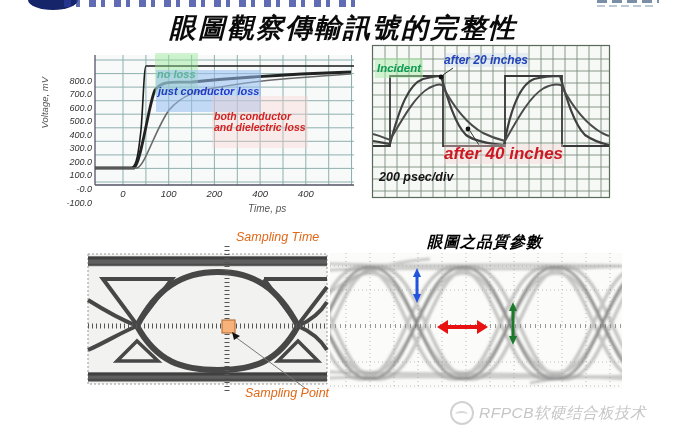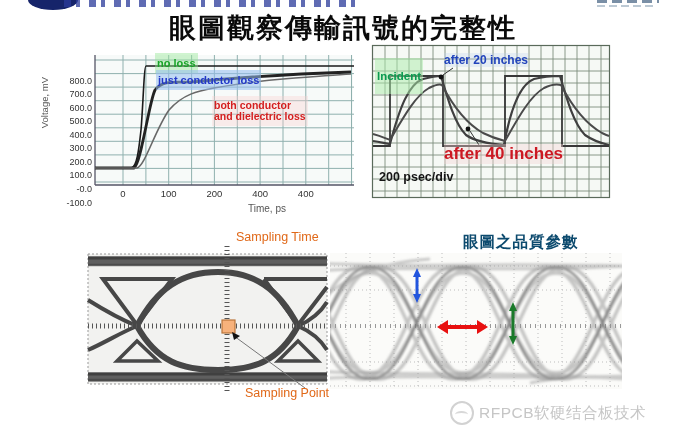--- a/index.html
+++ b/index.html
@@ -1,48 +1,48 @@
 <!DOCTYPE html>
 <html><head>
 <meta charset="utf-8">
 <style>
   html,body{margin:0;padding:0;}
   body{font-family:"Liberation Sans",sans-serif;}
-  #slide{position:relative;width:686px;height:426px;background:#ffffff;overflow:hidden;}
+  #slide{position:relative;width:686px;height:426px;background:#ffffff;overflow:hidden;font-style:italic;}
   .abs{position:absolute;}
   
   #logo-ellipse{left:28px;top:-10px;width:50px;height:20px;background:#16246a;border-radius:50%;}
   #top-fragments{left:64px;top:0;width:296px;height:7px;opacity:.75;
     background:repeating-linear-gradient(90deg,#2a3a9a 0 7px,transparent 7px 12px,#2a3a9a 12px 16px,transparent 16px 25px);}
   #tr-frag1{left:597px;top:0;width:62px;height:3px;
     background:repeating-linear-gradient(90deg,#7a8fa6 0 10px,transparent 10px 15px);}
   #tr-frag2{left:597px;top:5px;width:58px;height:2px;
     background:repeating-linear-gradient(90deg,#bcc9d4 0 8px,transparent 8px 12px);}
   
   #page-title{left:0;top:10px;width:100%;text-align:center;font-family:"DejaVu Serif",serif;
     font-weight:bold;font-size:27px;letter-spacing:2px;color:#0a0a0a;}
   #c1-ylabel{left:39px;top:77px;writing-mode:vertical-rl;transform:rotate(180deg);font-size:9.5px;color:#555;}
   #c1-yticks{left:58px;top:52px;width:34px;height:134px;margin-top:20px;}
   #c1-yticks span{position:absolute;right:0;font-size:9px;color:#333;}
   #c1-xticks{left:93px;top:188px;width:265px;height:11px;}
   #c1-xticks span{position:absolute;width:30px;text-align:center;font-size:9.5px;color:#333;}
   #c1-xlabel{left:248px;top:203px;font-size:10px;color:#555;}
-  .c1lab{font-weight:bold;white-space:nowrap;padding:4px 2px;}
+  .c1lab{font-weight:bold;white-space:nowrap;padding:15px 2px;}
   #lab-noloss{left:155px;top:53px;font-size:11px;color:#18a428;background:rgba(150,230,150,.45);}
   #lab-cond{left:156px;top:70px;font-size:11px;color:#2238c8;background:rgba(150,190,240,.55);}
   #lab-both{left:170px;top:96px;font-size:10.5px;line-height:11px;color:#d42020;background:rgba(250,205,205,.35);margin-left:42px;}
   
-  #lab-incident{left:375px;top:58px;font-size:11.5px;font-weight:bold;color:#0a9a50;background:rgba(170,235,170,.5);padding:12px 2px;}
+  #lab-incident{left:375px;top:58px;font-size:11.5px;font-weight:bold;color:#0a9a50;background:rgba(170,235,170,.5);padding:4px 2px;}
   #lab-a20{left:444px;top:53px;font-size:12px;font-weight:bold;color:#2244bb;background:rgba(190,210,240,.3);}
   #lab-a40{left:444px;top:144px;font-size:17px;font-weight:bold;color:#cc1822;background:rgba(245,212,212,.4);}
   #lab-scale{left:379px;top:170px;font-size:12.5px;font-weight:bold;color:#141414;}
   
   #lab-stime{left:236px;top:230px;font-size:12.5px;color:#e06818;}
   #lab-spoint{left:245px;top:386px;font-size:12.5px;color:#e06818;}
-  #eye2-title{left:427px;top:232px;font-size:15.5px;font-weight:bold;letter-spacing:1px;color:#0c4a6e;margin-left:36px;}
+  #eye2-title{left:427px;top:232px;font-size:15.5px;font-weight:bold;letter-spacing:1px;color:#000000;}
   
   #watermark{left:450px;top:401px;display:flex;align-items:center;gap:5px;}
   #wm-icon{width:20px;height:20px;border:2px solid #d2d2d2;border-radius:50%;box-shadow:1px 1px 0 #fff;position:relative;}
   #wm-icon::after{content:"";position:absolute;left:3px;top:8px;width:13px;height:5px;border-radius:50%;border-top:2px solid #d8d8d8;}
   #wm-text{font-size:15.5px;color:#c6c6c6;letter-spacing:.5px;text-shadow:1px 1px 0 #fff;}
 </style>
 </head>
 <body>
 
 <div id="slide">

